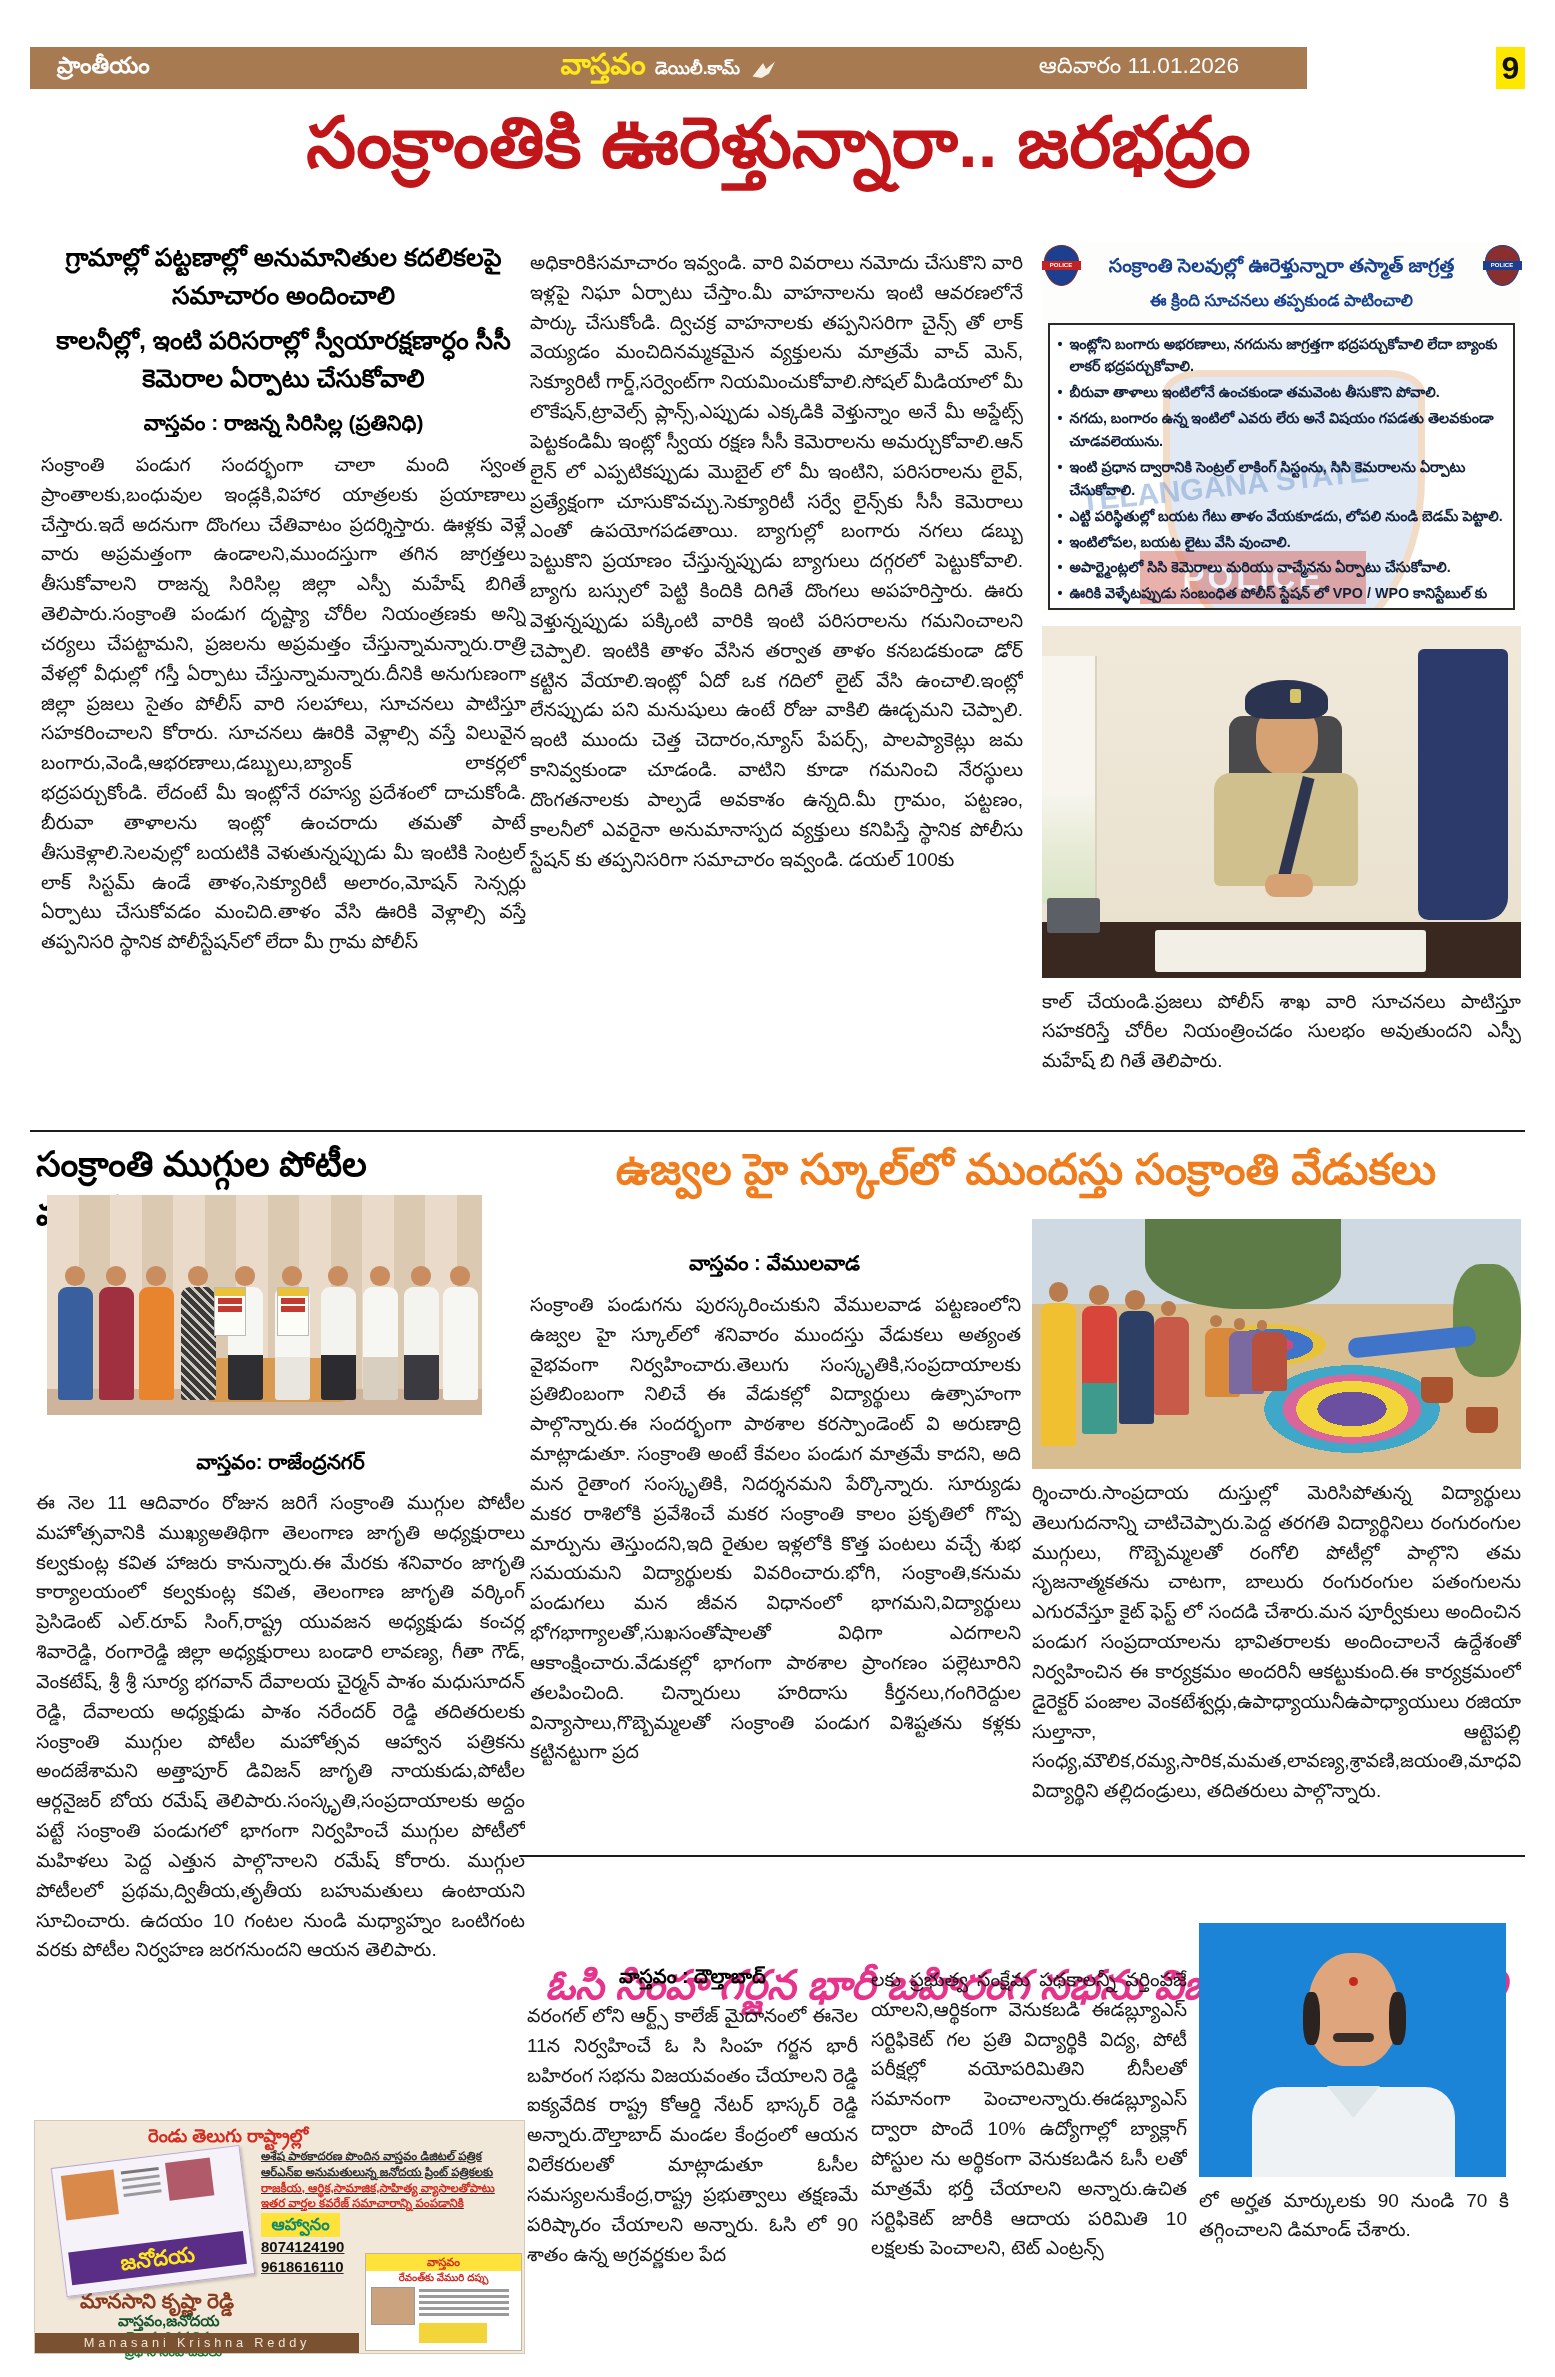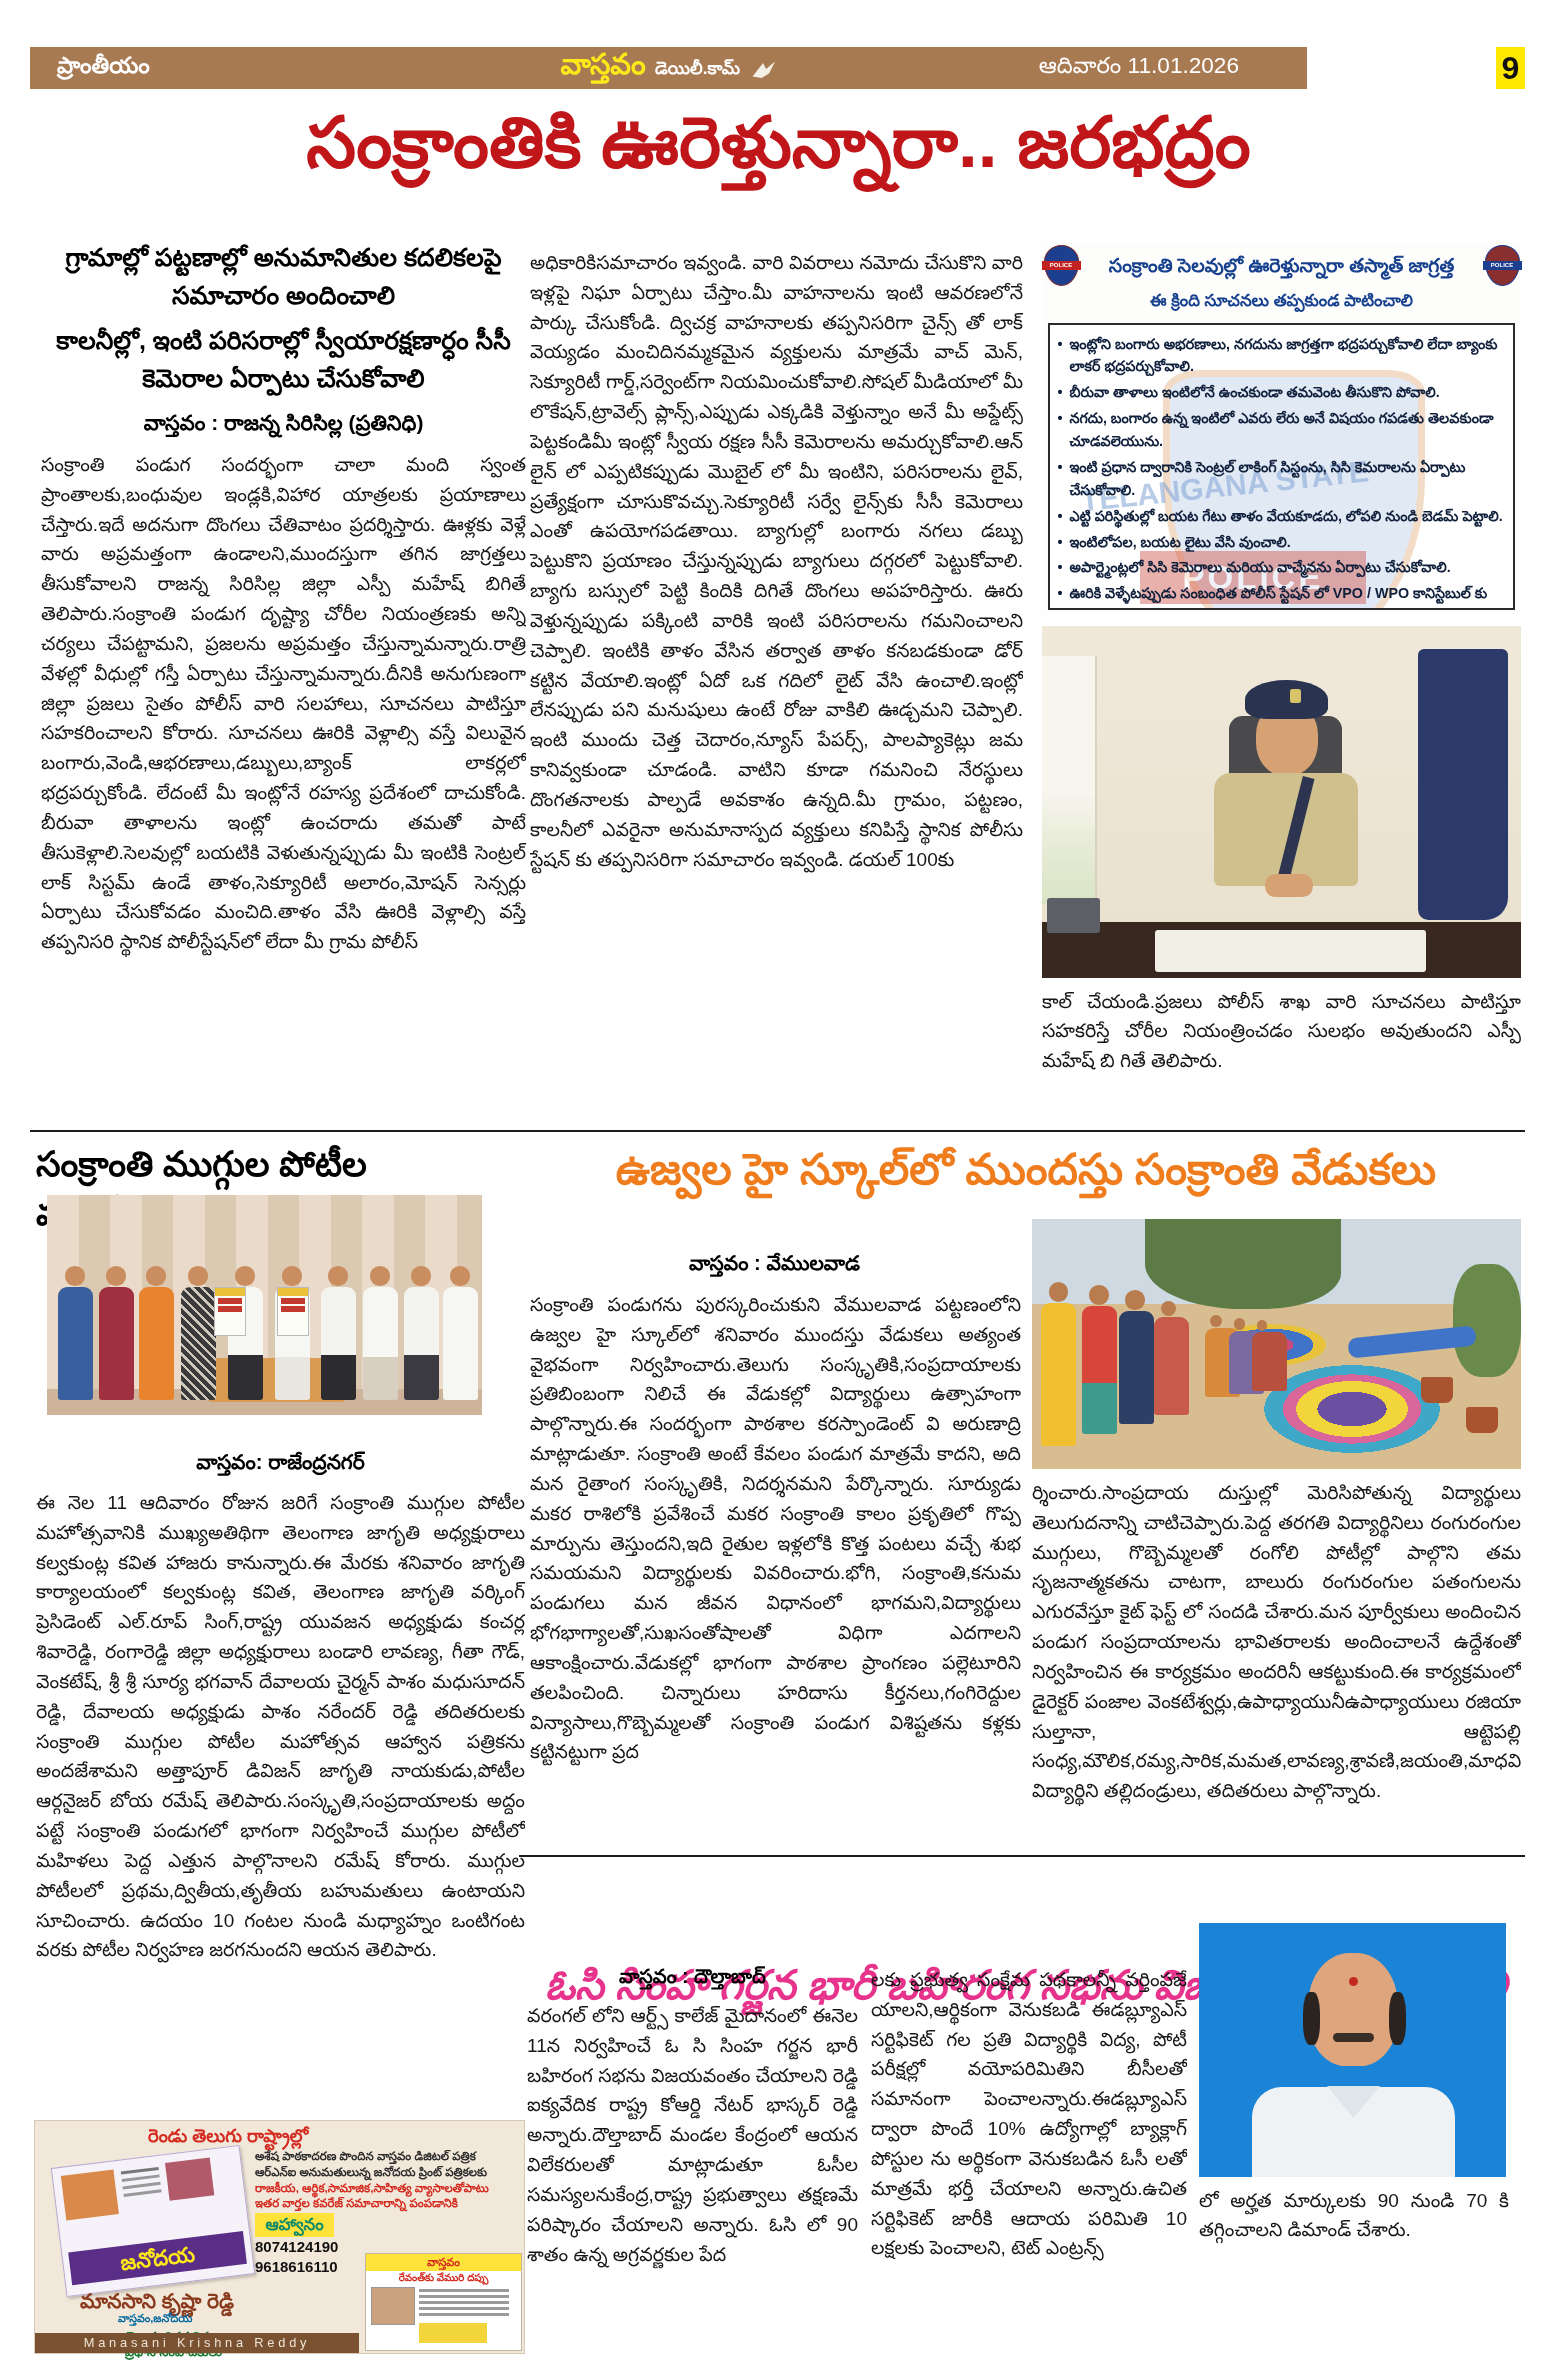--- a/index.html
+++ b/index.html
@@ -96,26 +96,26 @@
   
   .ad{left:34px;top:2120px;width:489px;height:232px;background:#f2e8da;border:0.8px solid #d8c9b4;}
   .ad-title{position:absolute;left:113px;top:4.5px;color:#d42b20;font-weight:bold;font-size:18px;}
   .ad-paper{position:absolute;left:22.6px;top:35px;width:188px;height:128px;background:#f6f2fa;border:0.8px solid #b9a8cc;
             transform:rotate(-7deg);box-shadow:1.5px 2.3px 3px rgba(0,0,0,.2);}
   .ad-paper .mast{position:absolute;left:6px;bottom:10.5px;right:6px;height:33px;background:#5a2d86;
                   color:#ffe81a;font-weight:bold;font-size:21px;text-align:center;line-height:33px;}
   .ad-paper .ph1{position:absolute;left:7.5px;top:7.5px;width:53px;height:45px;background:#d98a4a;}
   .ad-paper .ph2{position:absolute;left:113px;top:7.5px;width:45px;height:38px;background:#b05a6a;}
   .ad-paper .tx{position:absolute;left:68px;top:10.5px;width:38px;height:3.8px;background:#777;box-shadow:0 7.5px 0 #999,0 15px 0 #999,0 22.6px 0 #999;}
-  .ad-r{position:absolute;left:220px;top:27px;width:248px;font-size:11.7px;font-weight:bold;line-height:1.35;color:#2d2d2d;}
+  .ad-r{position:absolute;left:226px;top:27px;width:248px;font-size:11.7px;font-weight:bold;line-height:1.35;color:#2d2d2d;text-decoration:underline;}
   .ad-r .red{color:#d42b20;}
   .ad-invite{display:inline-block;background:#ffe33a;color:#0f8a6a;font-size:16.6px;font-weight:bold;padding:0.8px 10.5px;margin-top:2.3px;}
   .ad-phone{color:#111;font-size:15px;font-weight:bold;line-height:1.3;}
   .ad-name{position:absolute;left:45px;top:169px;color:#8a3b1e;font-weight:bold;font-size:20.3px;}
-  .ad-sub1{position:absolute;left:83px;top:191px;color:#0369a1;font-weight:bold;font-size:11px;}
+  .ad-sub1{position:absolute;left:83px;top:191px;color:#14532d;font-weight:bold;font-size:15px;}
   .ad-sub2{position:absolute;left:90px;top:208px;color:#1a7a34;font-weight:bold;font-size:12.8px;line-height:1.2;}
   .ad-bar{position:absolute;left:0;bottom:0;width:324px;height:19.6px;background:#7a5232;color:#efe4d4;
           font-size:12.8px;letter-spacing:3.8px;text-align:center;line-height:19.6px;}
   .ad-clip{position:absolute;left:330px;top:132px;width:155px;height:96px;background:#ffffff;border:0.8px solid #c2b49e;}
   .ad-clip .cmast{height:16.6px;background:#ffe33a;color:#d42b20;font-weight:bold;font-size:11.3px;text-align:center;line-height:16.6px;}
   .ad-clip .chl{color:#d42b20;font-weight:bold;font-size:10.2px;text-align:center;margin-top:1.5px;}
   .ad-clip .cph{position:absolute;left:4.5px;top:33px;width:42px;height:36px;background:#caa27e;border:0.8px solid #999;}
   .ad-clip .clines{position:absolute;left:53px;top:35px;width:90px;height:3px;background:#9a9a9a;
                    box-shadow:0 6px 0 #9a9a9a,0 12px 0 #9a9a9a,0 18px 0 #9a9a9a,0 24px 0 #9a9a9a;}
   .ad-clip .cyellow{position:absolute;left:53px;top:69px;width:68px;height:19.6px;background:#f2d53a;}

